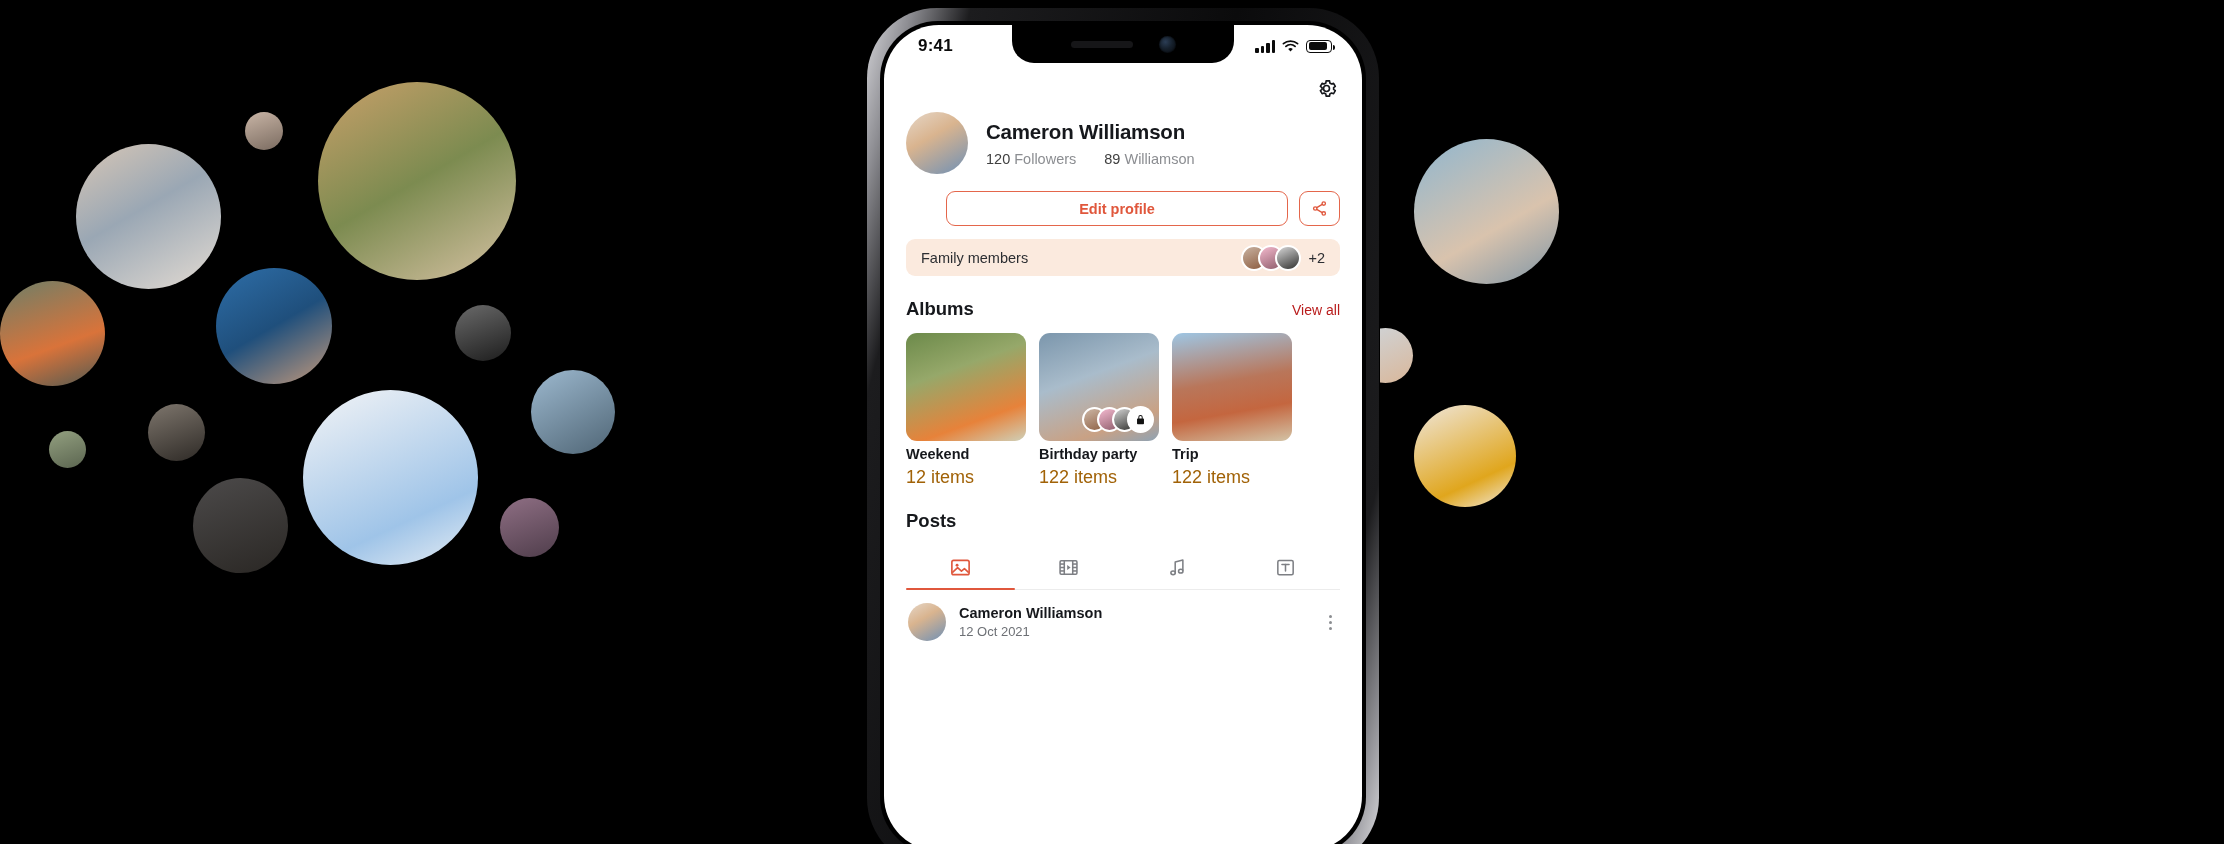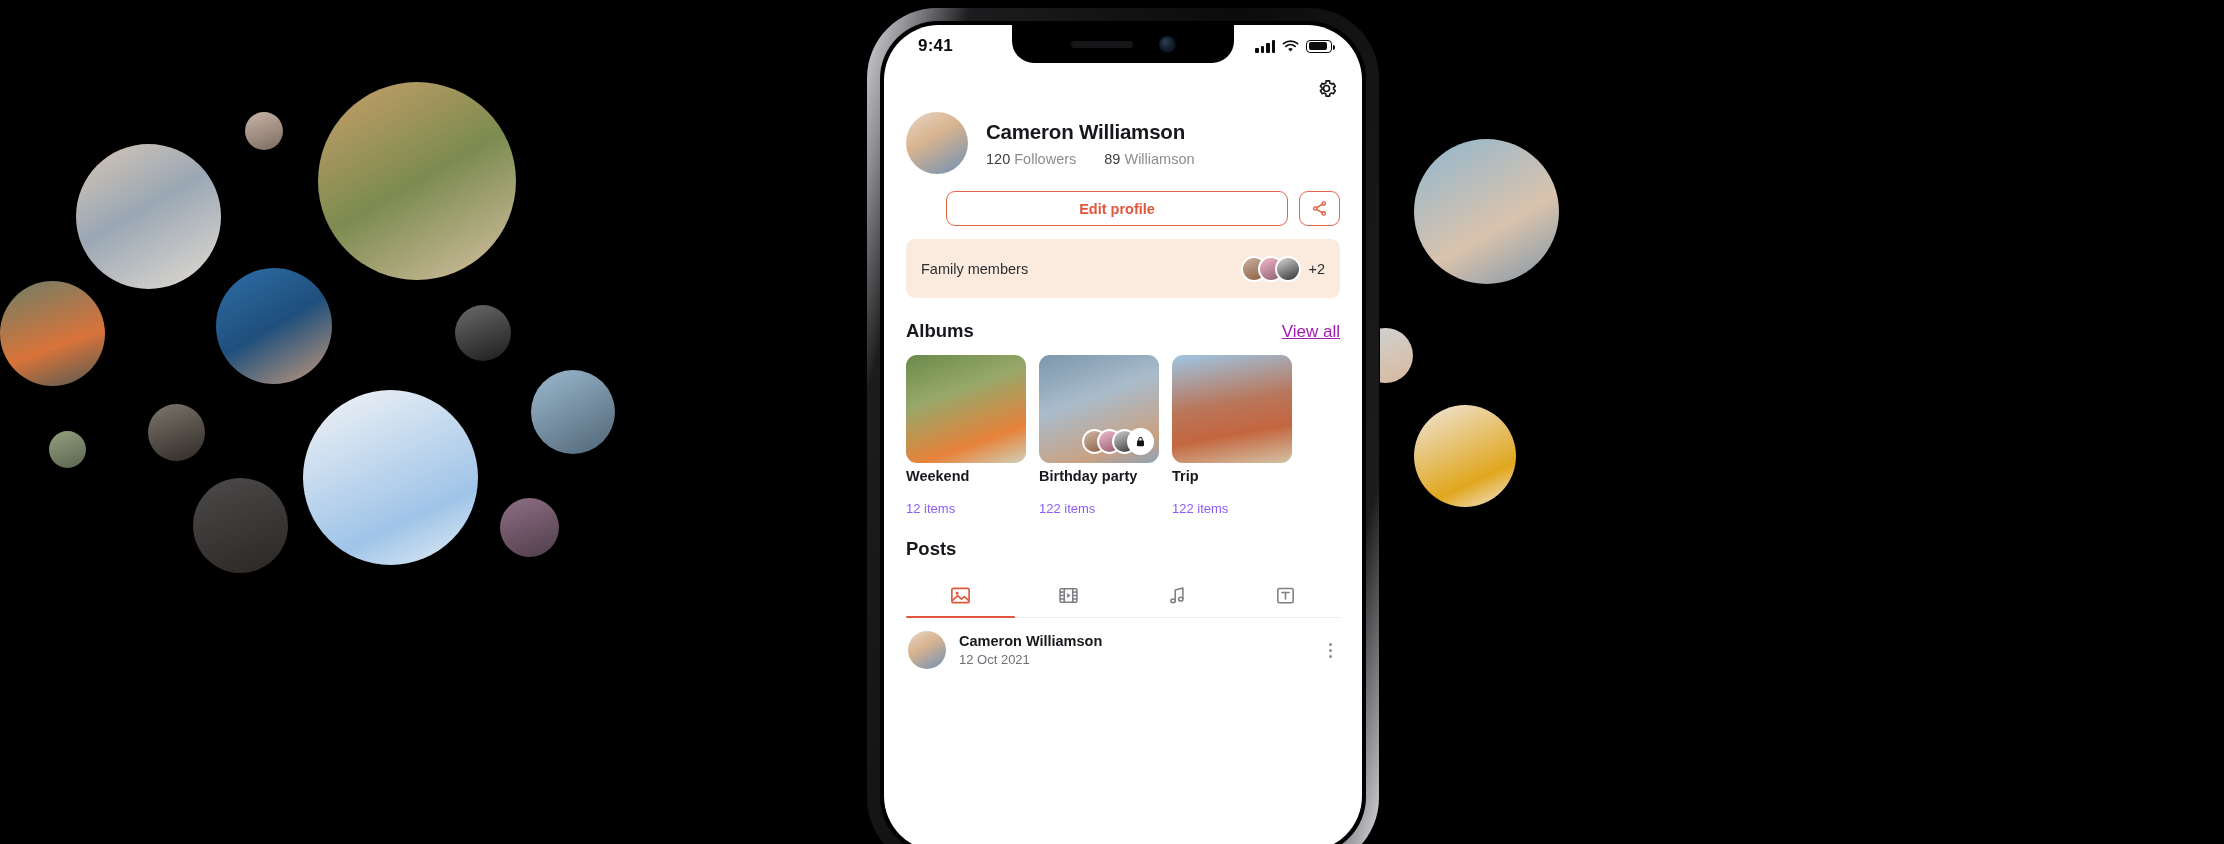--- a/index.html
+++ b/index.html
@@ -107,52 +107,52 @@
     display:flex; align-items:center; justify-content:center; cursor:pointer;
   }
   #share-btn{
     width:41px; height:35px; border-radius:9px;
     border:1.4px solid #e4664b; background:#fff;
     display:flex; align-items:center; justify-content:center; cursor:pointer;
   }
 
   
   #family{
-    margin-top:13px; height:59px; border-radius:9px;
+    margin-top:13px; height:37px; border-radius:9px;
     background:#fbeade; display:flex; align-items:center;
     justify-content:space-between; padding:12px 15px; cursor:pointer;
   }
   #family-label{ font-size:14.5px; color:#2c2e32; }
   #family-right{ display:flex; align-items:center; gap:7px; }
   .stack{ display:flex; align-items:center; }
   .stack .av{
     width:26px; height:26px; border-radius:50%;
     border:2px solid #fff; margin-left:-9px; overflow:hidden; flex:none;
     background:#ccc;
   }
   .stack .av:first-child{ margin-left:0; }
   #family-more{ font-size:14.5px; color:#2c2e32; font-weight:500; }
 
   
   .sec-head{
     display:flex; align-items:baseline; justify-content:space-between;
     margin-top:22px;
   }
   .sec-title{ font-size:18.5px; font-weight:bold; color:#16181c; }
-  .sec-link{ font-size:17px; color:#a21caf; cursor:pointer;text-decoration:underline; }
+  .sec-link{ font-size:14px; color:#b91c1c; cursor:pointer; }
 
   
   #albums{ display:flex; gap:13px; margin-top:13px; overflow:hidden; }
   .album{ width:120px; flex:none; cursor:pointer; }
   .album-thumb{
     width:120px; height:108px; border-radius:11px;
     overflow:hidden; position:relative;
   }
   .album-name{ margin-top:5px; font-size:14.5px; font-weight:bold; color:#16181c; }
-  .album-count{ margin-top:17px; font-size:13px; color:#8b5cf6; }
+  .album-count{ margin-top:5px; font-size:18px; color:#a16207; }
   .album-overlay{
     position:absolute; right:5px; bottom:8px;
     display:flex; align-items:center;
   }
   .album-overlay .av{
     width:25px; height:25px; border-radius:50%;
     border:2px solid #fff; margin-left:-10px; overflow:hidden; flex:none;
   }
   .album-overlay .av:first-child{ margin-left:0; }
   .lockbadge{

